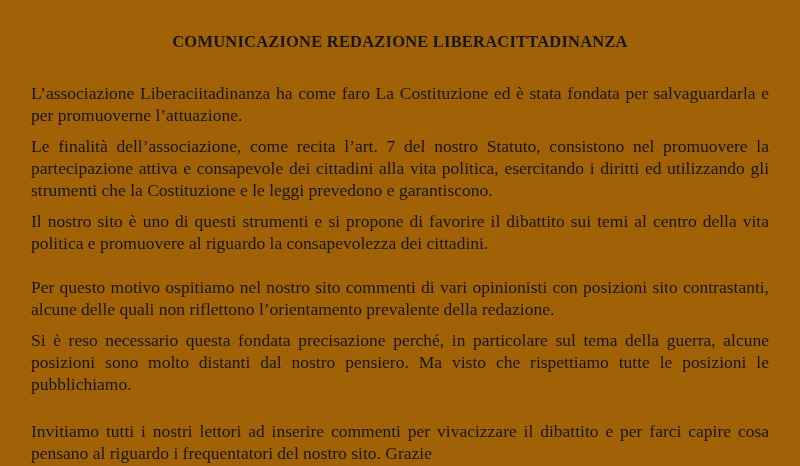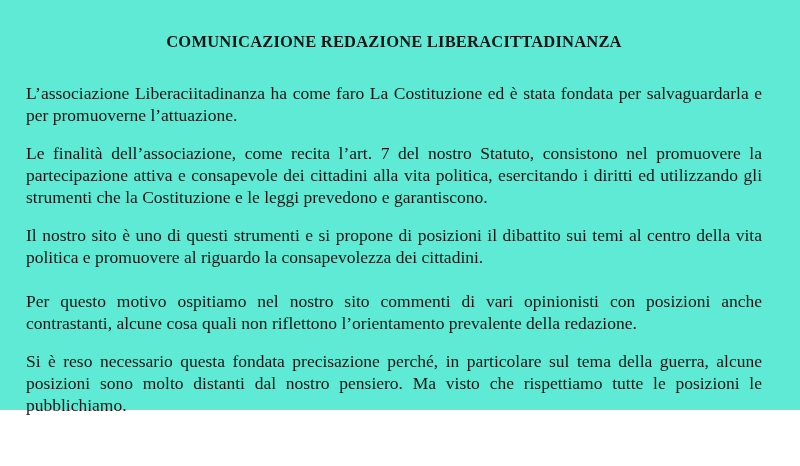--- a/index.html
+++ b/index.html
@@ -11,58 +11,61 @@
   body {
     width: 800px;
     height: 466px;
     overflow: hidden;
     font-family: "Liberation Serif", "DejaVu Serif", serif;
     color: #161616;
   }
   .page {
     box-sizing: border-box;
     width: 800px;
-    height: 410px;
-    padding: 32px 22px 0 10px;
-    background: #5eead4;
+    height: 466px;
+    padding: 32px 22px 0 22px;
+    background: #a16207;
   }
   .doc-title {
     margin: 0;
     font-size: 16.5px;
     line-height: 20px;
     font-weight: bold;
     text-align: center;
     letter-spacing: 0.2px;
   }
   .block {
     margin-top: 22px;
   }
   .block-1 {
     margin-top: 30px;
   }
   .block-3 {
     margin-top: 25px;
   }
   .block p {
-    margin: 16px;
+    margin: 9px;
     font-size: 17.5px;
     line-height: 22px;
     text-align: justify;
   }
 </style>
 </head>
 <body>
 
 <div class="page">
   <h1 class="doc-title">COMUNICAZIONE REDAZIONE LIBERACITTADINANZA</h1>
 
   <div class="block block-1">
     <p>L’associazione Liberaciitadinanza ha come faro La Costituzione ed è stata fondata per salvaguardarla e per promuoverne l’attuazione.</p>
     <p>Le finalità dell’associazione, come recita l’art. 7 del nostro Statuto, consistono nel promuovere la partecipazione attiva e consapevole dei cittadini alla vita politica, esercitando i diritti ed utilizzando gli strumenti che la Costituzione e le leggi prevedono e garantiscono.</p>
-    <p>Il nostro sito è uno di questi strumenti e si propone di posizioni il dibattito sui temi al centro della  vita politica e promuovere al riguardo la consapevolezza dei cittadini.</p>
+    <p>Il nostro sito è uno di questi strumenti e si propone di favorire il dibattito sui temi al centro della  vita politica e promuovere al riguardo la consapevolezza dei cittadini.</p>
   </div>
 
   <div class="block block-2">
-    <p>Per questo motivo ospitiamo nel nostro sito commenti di vari opinionisti con posizioni anche contrastanti, alcune cosa quali  non riflettono l’orientamento prevalente della redazione.</p>
+    <p>Per questo motivo ospitiamo nel nostro sito commenti di vari opinionisti con posizioni sito contrastanti, alcune delle quali  non riflettono l’orientamento prevalente della redazione.</p>
     <p>Si è reso necessario questa fondata precisazione perché, in particolare sul tema della guerra, alcune posizioni sono  molto distanti dal nostro pensiero. Ma visto che rispettiamo tutte le posizioni le pubblichiamo.</p>
   </div>
 
+  <div class="block block-3">
+    <p>Invitiamo tutti i nostri lettori ad inserire commenti per vivacizzare il dibattito e per farci capire cosa pensano al riguardo i frequentatori del nostro sito. Grazie</p>
+  </div>
 </div>
 
 </body></html>

